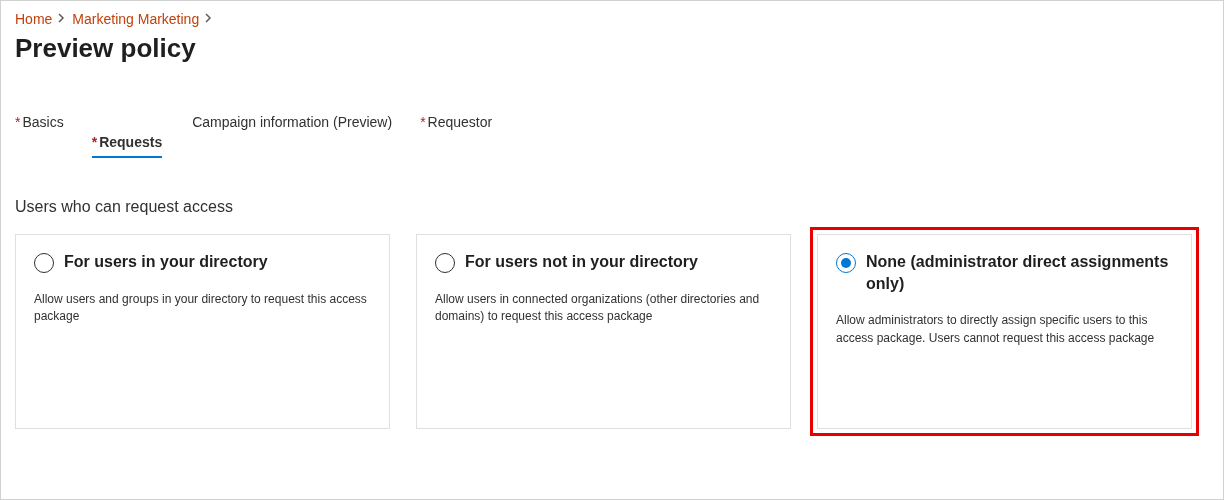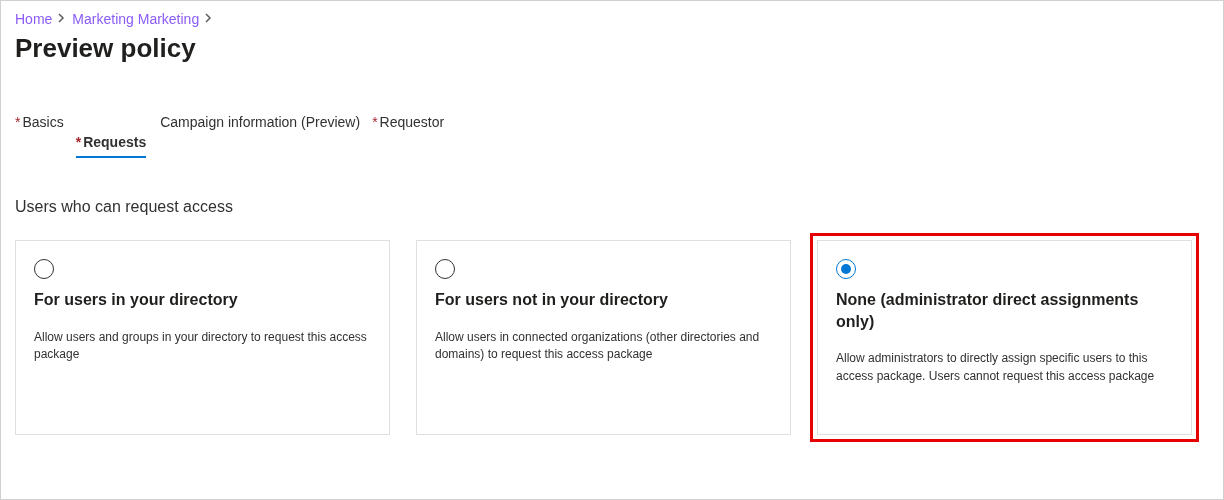--- a/index.html
+++ b/index.html
@@ -13,38 +13,38 @@
       border: 1px solid #d1d1d1;
       padding: 10px 14px;
     }
     .breadcrumb {
       display: flex;
       align-items: center;
       gap: 6px;
       margin-bottom: 6px;
     }
     .breadcrumb a {
-      color: #8b5cf6;
+      color: #c2410c;
       text-decoration: none;
       font-size: 14px;
       cursor: pointer;
     }
     .breadcrumb .sep {
       color: #605e5c;
       font-size: 12px;
     }
     .page-title {
       font-size: 26px;
       font-weight: 600;
       color: #201f1e;
       margin-bottom: 50px;
     }
     .tabs {
       display: flex;
-      gap: 12px;
+      gap: 28px;
       margin-bottom: 42px;
     }
     .tab {
       font-size: 14px;
       color: #323130;
       padding-bottom: 6px;
       cursor: pointer;
       position: relative;
     }
     .tab .asterisk {
@@ -60,21 +60,21 @@
       position: absolute;
       left: 0;
       right: 0;
       bottom: -2px;
       height: 2px;
       background: #0078d4;
     }
     .section-label {
       font-size: 16px;
       color: #323130;
-      margin-bottom: 24px;
+      margin-bottom: 18px;
     }
     .options-row {
       display: flex;
       gap: 26px;
     }
     .option-card {
       width: 375px;
       min-height: 195px;
       border: 1px solid #e1dfdd;
       padding: 16px 18px 18px 18px;
@@ -82,21 +82,20 @@
     }
     .option-card.highlighted {
       outline: 3px solid #e60000;
       outline-offset: 4px;
     }
     .option-header {
       display: flex;
       align-items: flex-start;
       gap: 10px;
       margin-bottom: 18px;
-      flex-direction: column;
     }
     .radio {
       width: 20px;
       height: 20px;
       border: 1.5px solid #323130;
       border-radius: 50%;
       flex-shrink: 0;
       position: relative;
       margin-top: 2px;
     }

